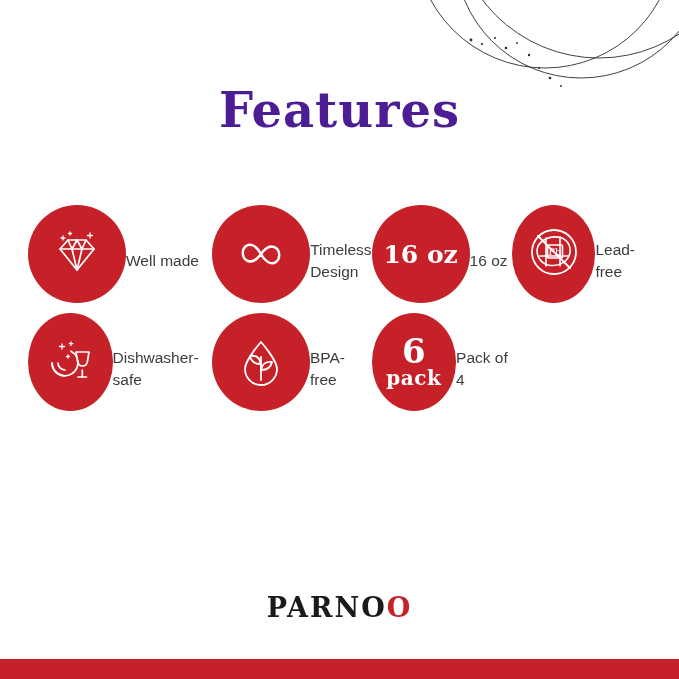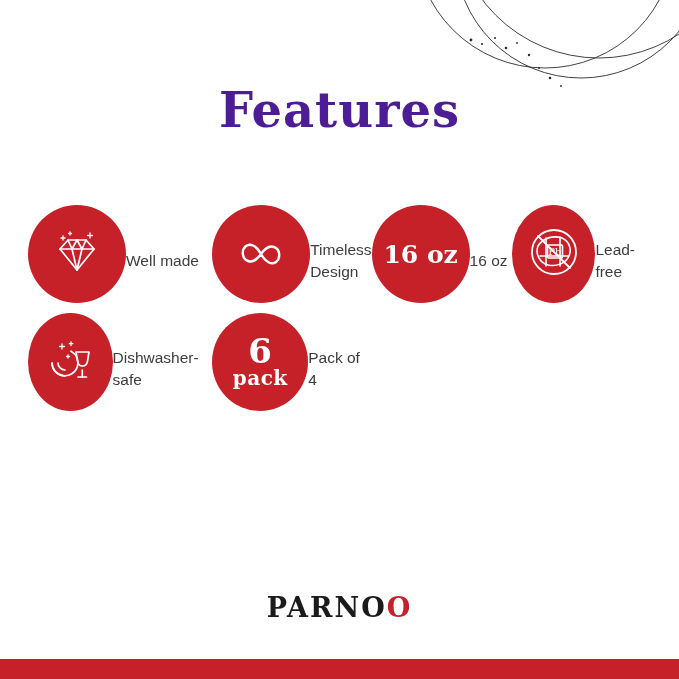--- a/index.html
+++ b/index.html
@@ -217,20 +217,33 @@
           <g stroke="#ffffff" stroke-width="1.3" stroke-linecap="round">
             <path d="M24 14 v5 M21.5 16.5 h5"></path>
             <path d="M33 12 v3.5 M31.3 13.7 h3.5"></path>
             <path d="M30 25 v3 M28.5 26.5 h3"></path>
           </g>
         </svg>
       </div>
       <div class="cell-label">Dishwasher-safe</div>
     </div>
 
+    <div class="cell">
+      <div class="badge">
+        <svg width="64" height="64" viewBox="0 0 64 64" xmlns="http://www.w3.org/2000/svg">
+          <g fill="none" stroke="#ffffff" stroke-width="1.8" stroke-linecap="round" stroke-linejoin="round">
+            <path d="M32 12 C32 12, 16 30, 16 39 A16 16 0 0 0 48 39 C48 30, 32 12, 32 12 Z"></path>
+            <path d="M32 50 C32 38, 32 32, 32 27"></path>
+            <path d="M32 34 C26 34, 22 31, 21 26 C27 25, 31 28, 32 34 Z"></path>
+            <path d="M32 40 C38 40, 42 37, 43 32 C37 31, 33 34, 32 40 Z"></path>
+          </g>
+        </svg>
+      </div>
+      <div class="cell-label">BPA-free</div>
+    </div>
 
     <div class="cell">
       <div class="badge">
         <div class="badge-text">
           <span class="big">6</span>
           <span class="small">pack</span>
         </div>
       </div>
       <div class="cell-label">Pack of 4</div>
     </div>

